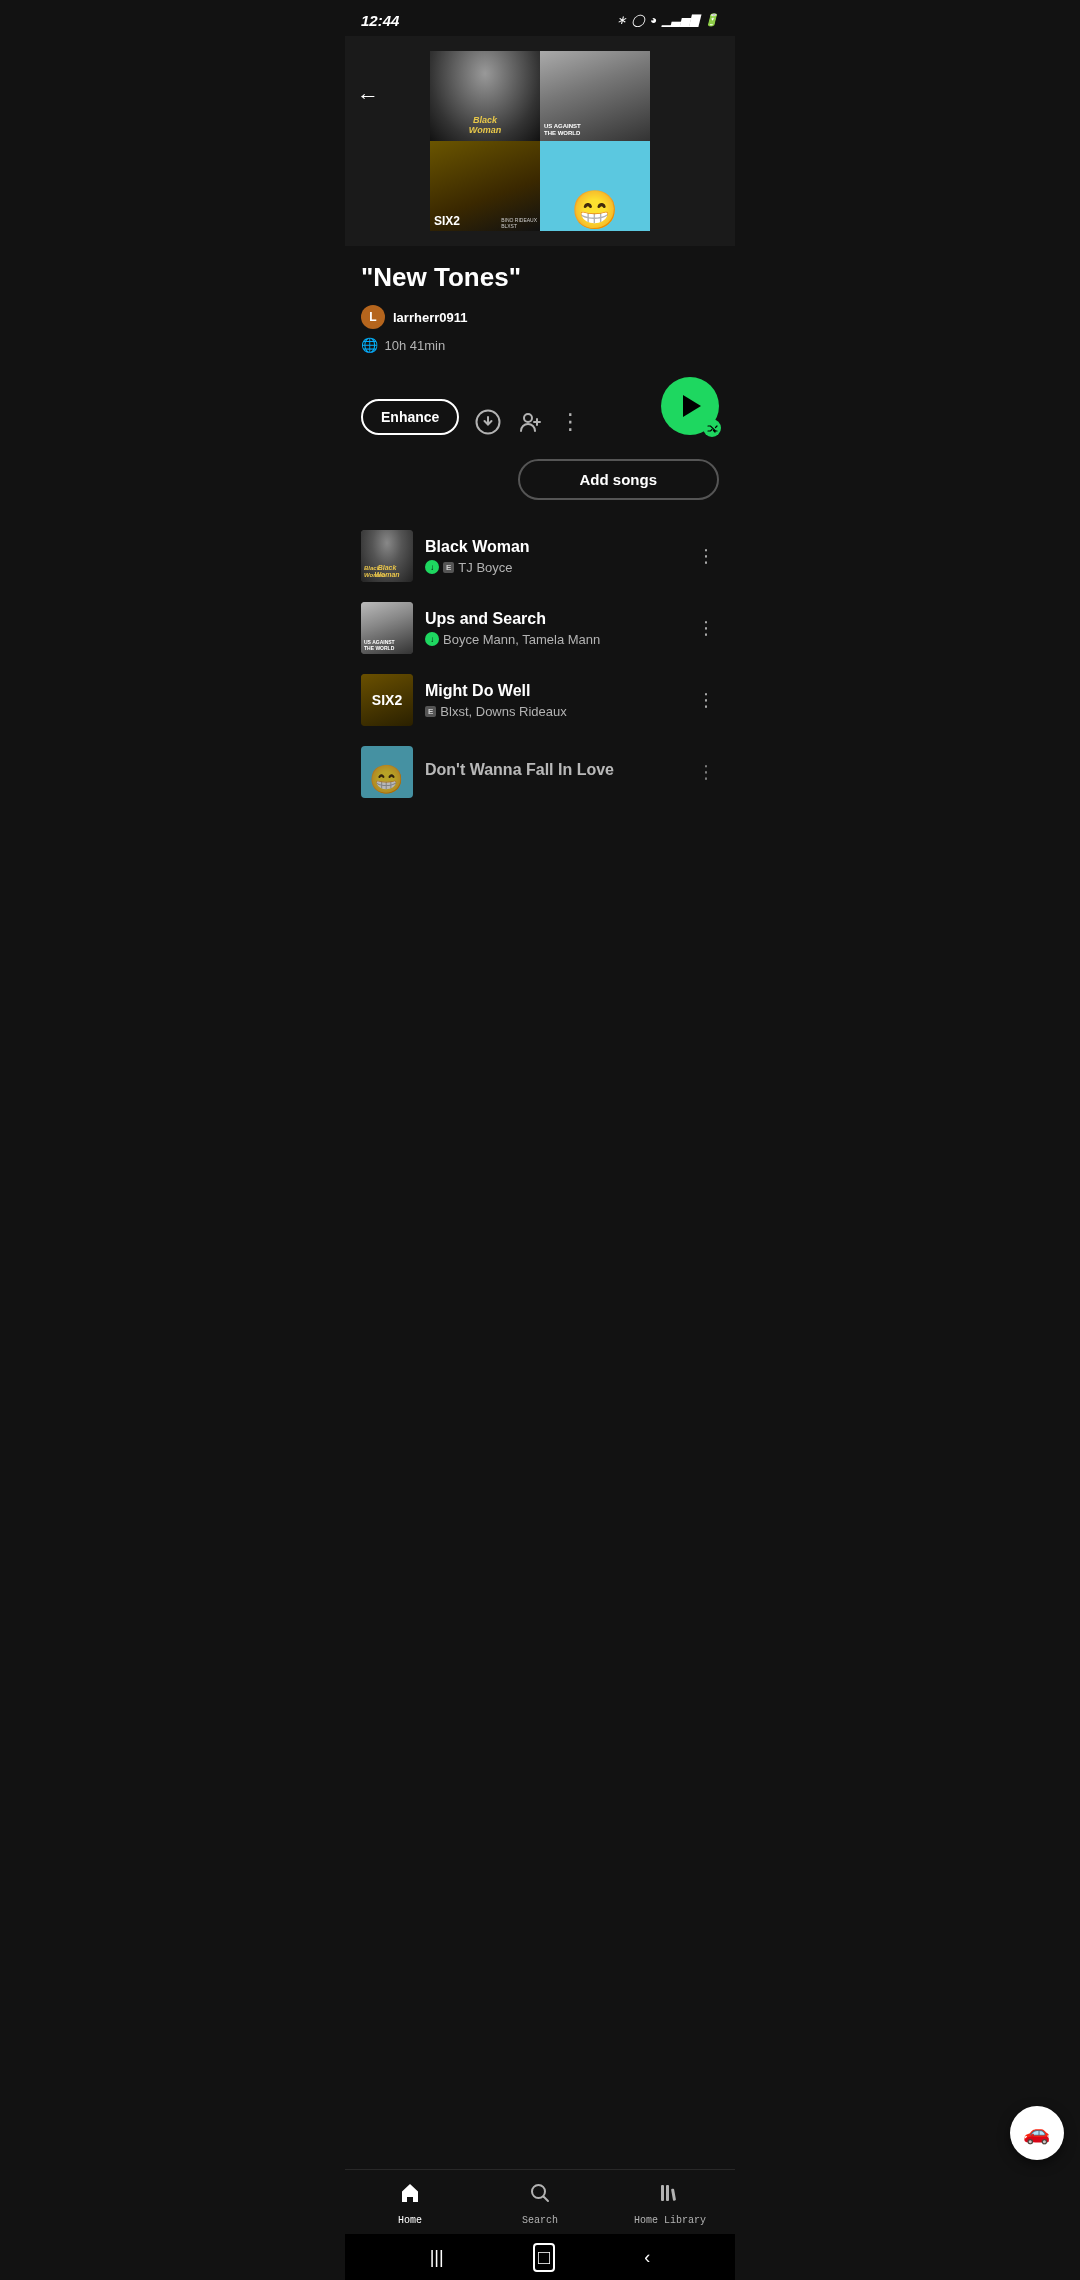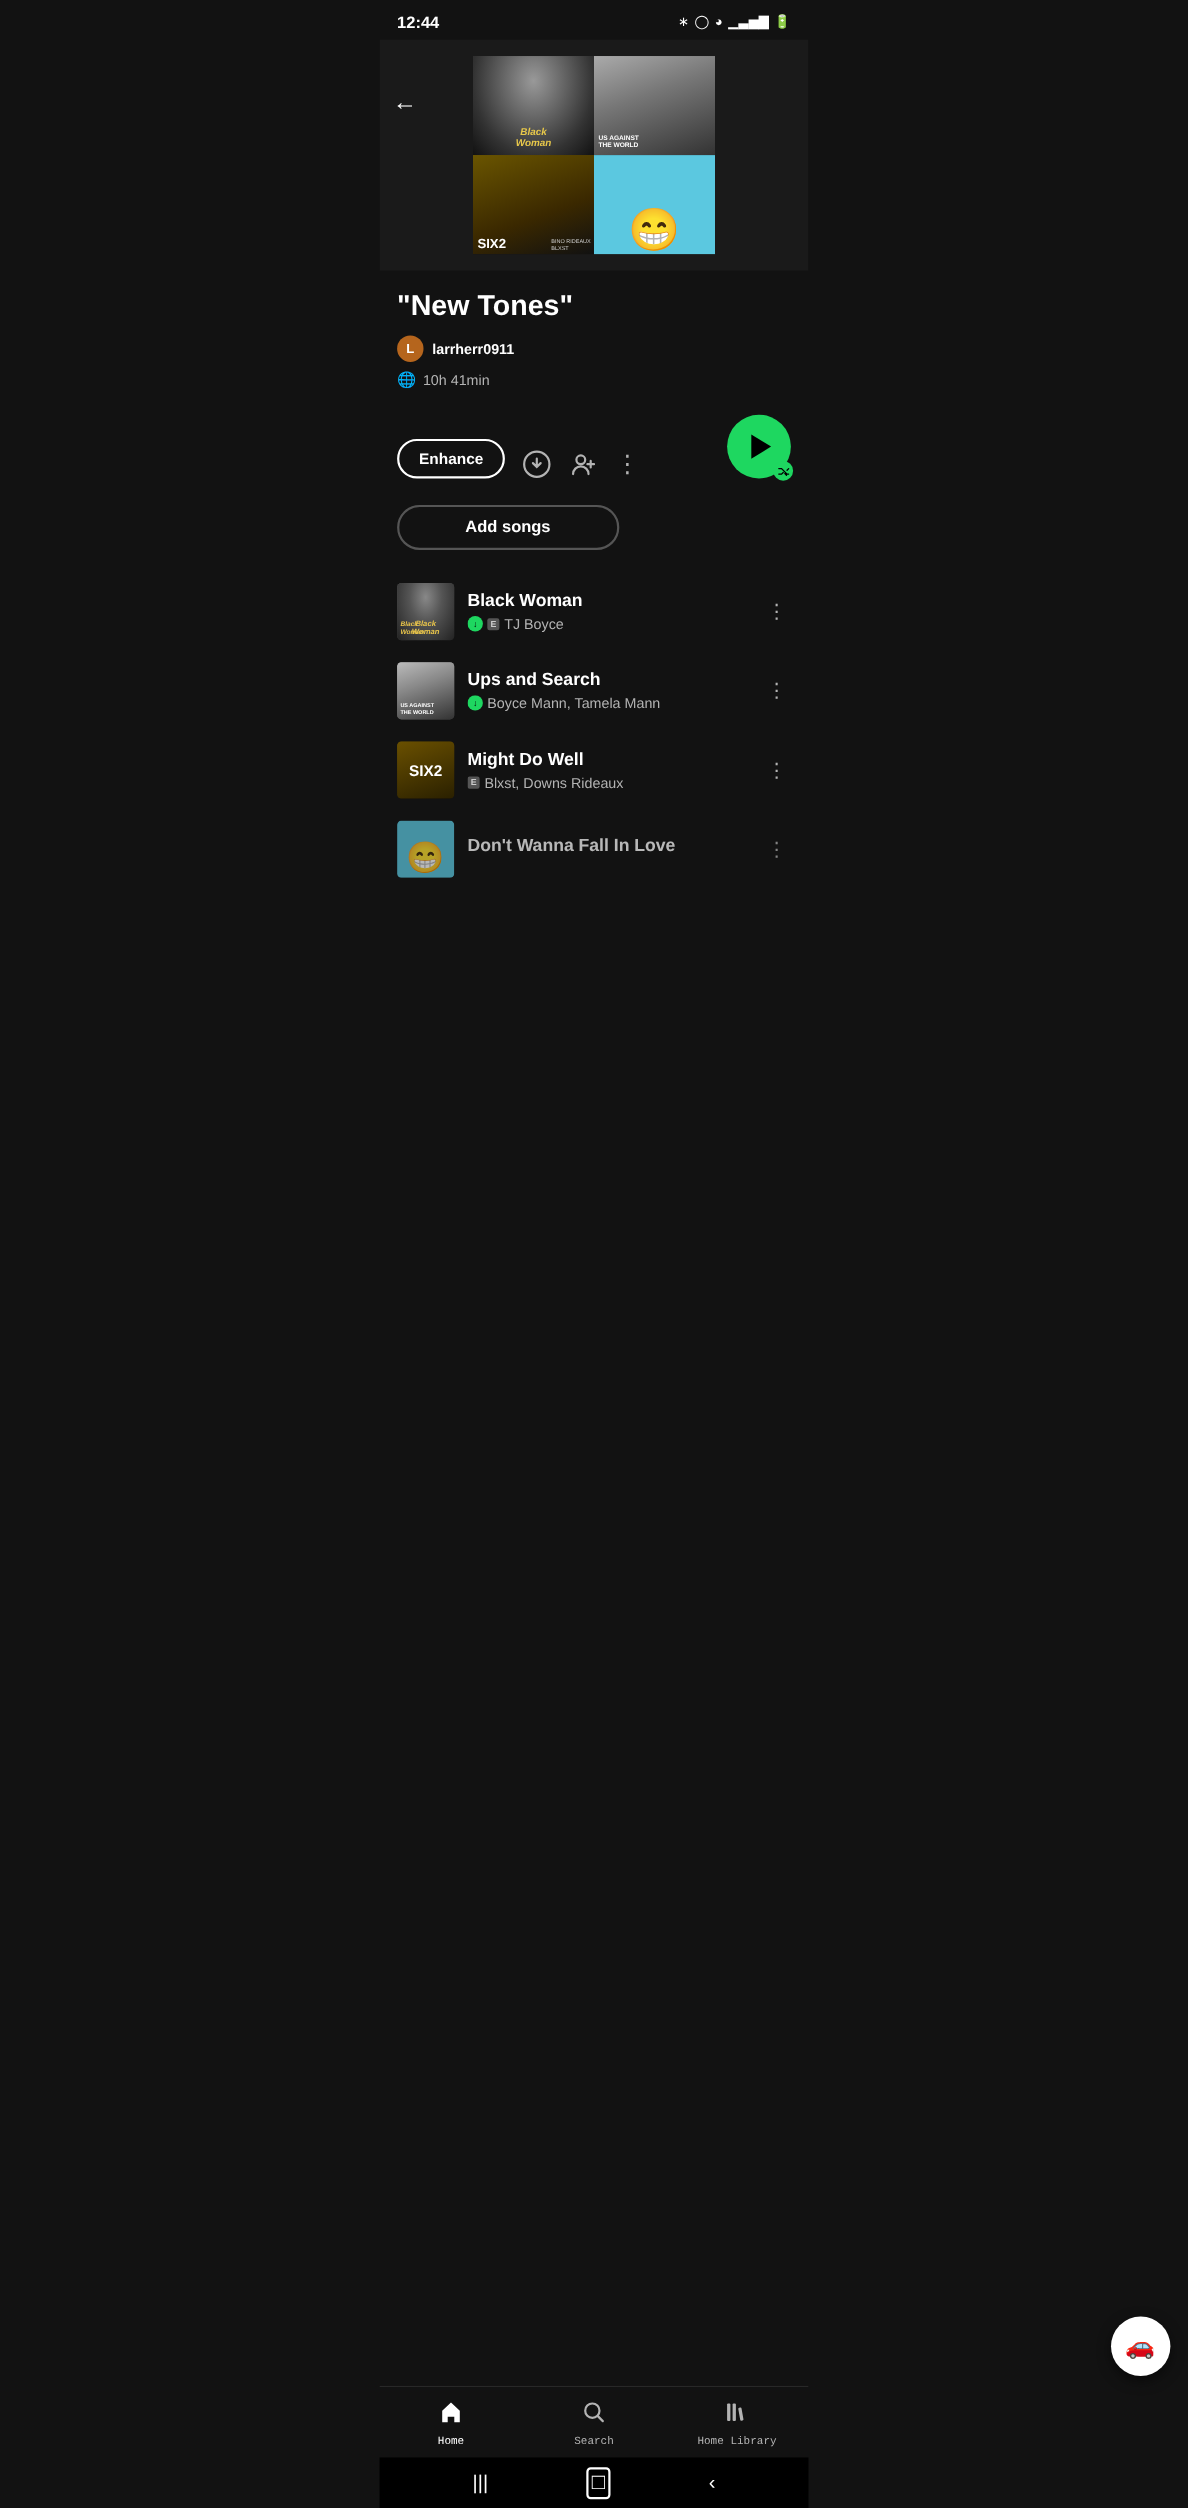--- a/index.html
+++ b/index.html
@@ -15,20 +15,21 @@
       overflow-x: hidden;
     }
 
     
     .status-bar {
       display: flex;
       justify-content: space-between;
       align-items: center;
       padding: 8px 16px 4px;
       height: 36px;
+      font-style: italic;
     }
     .status-time {
       font-size: 15px;
       font-weight: 700;
       color: #fff;
     }
     .status-icons {
       display: flex;
       align-items: center;
       gap: 5px;
@@ -270,21 +271,21 @@
       display: flex;
       align-items: center;
       justify-content: center;
       font-size: 9px;
       color: #000;
     }
 
     
     .add-songs-row {
       display: flex;
-      justify-content: flex-start;
+      justify-content: flex-end;
       padding: 4px 16px 16px;
     }
     .add-songs-btn {
       border: 2px solid #555;
       border-radius: 50px;
       padding: 10px 60px;
       background: transparent;
       color: #fff;
       font-size: 15px;
       font-weight: 700;

